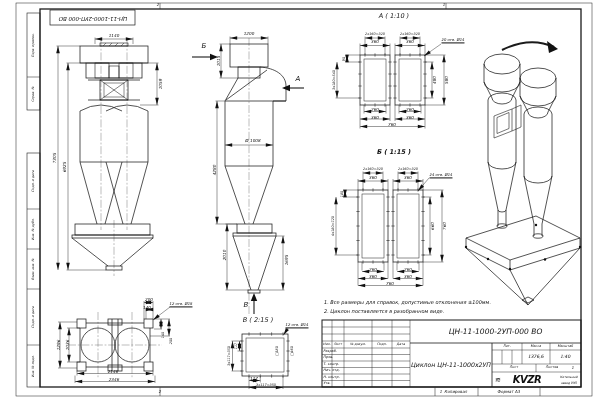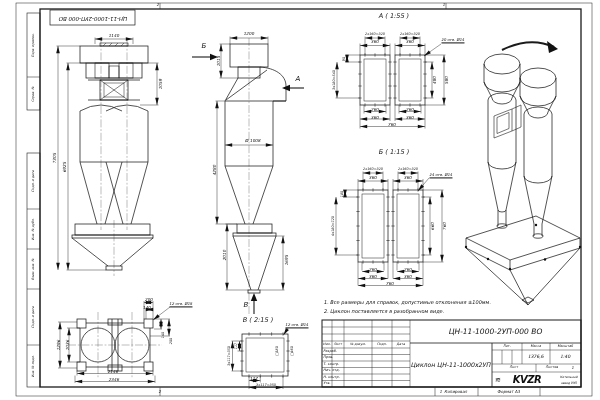--- a/index.html
+++ b/index.html
@@ -298,22 +298,22 @@
 <div class="lbl" style="left:33.5px;top:366px;font-size:3.2px;transform:translate(-50%,-50%) rotate(-90deg);">Инв. № подл.</div>
 
 <div class="lbl c" style="left:158px;top:5px;font-size:4px;">2</div>
 <div class="lbl c" style="left:444px;top:5px;font-size:4px;">1</div>
 <div class="lbl c" style="left:160px;top:391.5px;font-size:4px;">2</div>
 <div class="lbl c" style="left:441px;top:391.5px;font-size:4px;">1</div>
 
 <div class="lbl c" style="left:456px;top:392px;font-size:4px;">Копировал</div>
 <div class="lbl c" style="left:509px;top:392px;font-size:4px;">Формат А3</div>
 
-<div class="lbl c" style="left:394px;top:16px;font-size:6.5px;">А ( 1:55 )</div>
-<div class="lbl c" style="left:394px;top:152px;font-size:6.5px;">Б ( 1:15 )</div>
+<div class="lbl c" style="left:394px;top:16px;font-size:6.5px;">А ( 1:10 )</div>
+<div class="lbl c" style="left:394px;top:152px;font-size:6.5px;font-weight:bold;">Б ( 1:15 )</div>
 <div class="lbl c" style="left:258px;top:320px;font-size:6.5px;">В ( 2:15 )</div>
 <div class="lbl c" style="left:204px;top:46px;font-size:7px;">Б</div>
 <div class="lbl c" style="left:298px;top:79px;font-size:7px;">А</div>
 <div class="lbl c" style="left:246px;top:305px;font-size:7px;">В</div>
 
 <div class="lbl" style="left:324px;top:300px;font-size:5px;">1. Все размеры для справок, допустимые отклонения ±100мм.</div>
 <div class="lbl" style="left:324px;top:308.5px;font-size:5px;">2. Циклон поставляется в разобранном виде.</div>
 
 <div class="lbl c" style="left:495.5px;top:331.5px;font-size:7.5px;">ЦН-11-1000-2УП-000 ВО</div>
 <div class="lbl c" style="left:451px;top:364.5px;font-size:6.2px;">Циклон ЦН-11-1000х2УП</div>

